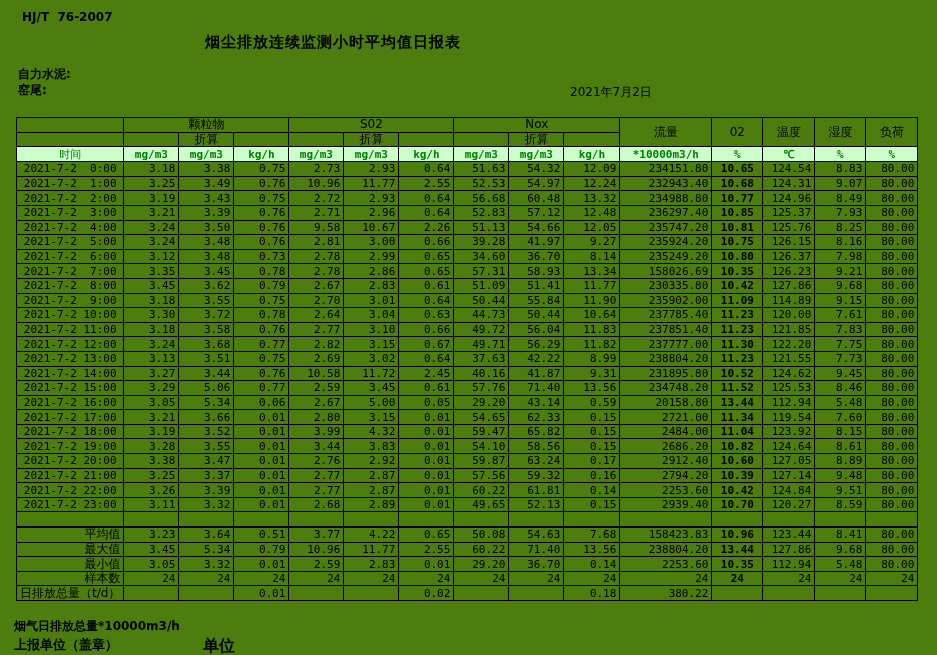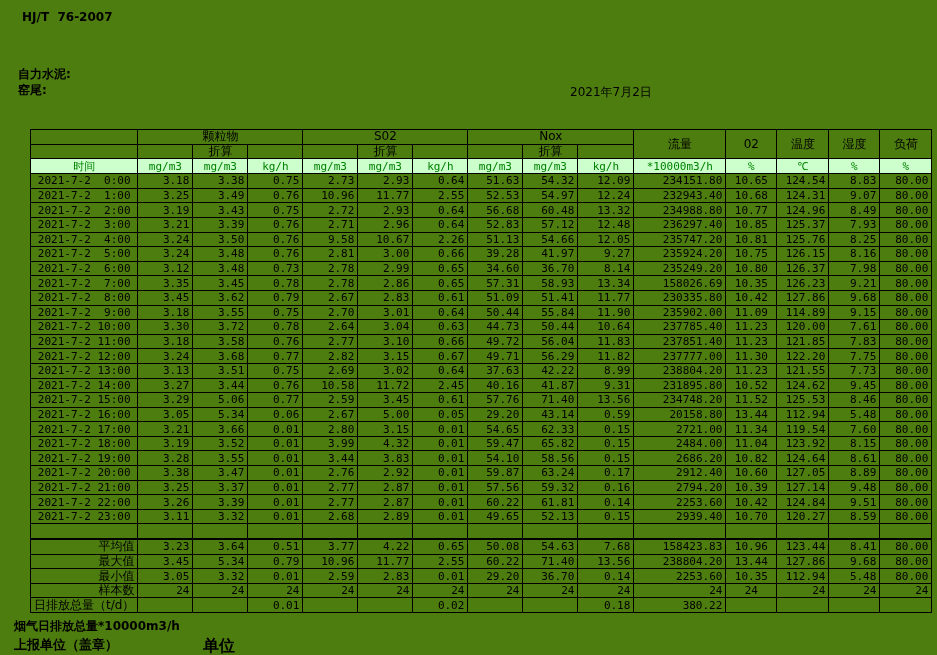--- a/index.html
+++ b/index.html
@@ -4,41 +4,42 @@
 <style>
   html,body{margin:0;padding:0;background:#fff;}
   body{width:937px;height:655px;overflow:hidden;
        font-family:"DejaVu Sans","Liberation Sans",sans-serif;color:#000;}
   .page{position:relative;width:937px;height:655px;background:#4d7c0f;}
   .doc-code{position:absolute;top:10px;left:22px;font-size:12px;font-weight:bold;white-space:pre;}
   .title{position:absolute;top:33px;left:205px;font-size:15px;font-weight:bold;letter-spacing:1px;}
   .company{position:absolute;top:66px;left:18px;font-size:12px;font-weight:bold;}
   .station{position:absolute;top:82px;left:18px;font-size:12px;font-weight:bold;}
   .date{position:absolute;top:84px;left:570px;font-size:12px;font-weight:normal;}
-  table.report{position:absolute;top:117px;left:30px;border-collapse:collapse;table-layout:fixed;
-       font-family:"DejaVu Sans Mono","Liberation Mono",monospace;font-size:11px;margin-top:12px;}
+  table.report{position:absolute;top:117px;left:16px;border-collapse:collapse;table-layout:fixed;
+       font-family:"DejaVu Sans Mono","Liberation Mono",monospace;font-size:11px;}
   table.report td{border:1px solid #000;padding:0 3px;height:13.6px;line-height:13px;
        overflow:hidden;white-space:pre;}
   td.grp{text-align:center;font-family:"DejaVu Sans","Liberation Sans",sans-serif;font-size:12px;height:15px;}
   tr.units-row td{background:#ccffcc;color:#008000;text-align:center;height:14px;}
   td.time-cell{text-align:center;padding-right:7px;}
   td.num{text-align:right;padding-right:4px;}
-  td.ctr{text-align:center;}
+  td.ctr{text-align:center;font-weight:bold;}
   td.sum-label{text-align:right;padding-right:7px;font-family:"DejaVu Sans","Liberation Sans",sans-serif;font-size:12px;}
   td.sum-label-left{text-align:left;padding-left:1px;font-family:"DejaVu Sans","Liberation Sans",sans-serif;font-size:12px;}
   tr.thick-top td{border-top:2px solid #000;}
   .footer-note{position:absolute;top:618px;left:14px;font-size:12px;font-weight:bold;}
   .footer-line{position:absolute;top:636px;left:14px;font-size:13px;font-weight:bold;}
   .footer-unit{position:absolute;top:636px;left:203px;font-size:16px;font-weight:bold;}
 </style>
 </head>
 <body>
 
 <div class="page">
   <div class="doc-code">HJ/T  76-2007</div>
+  <div class="title">烟尘排放连续监测小时平均值日报表</div>
   <div class="company">自力水泥:</div>
   <div class="station">窑尾:</div>
   <div class="date">2021年7月2日</div>
 
   <table class="report">
     <colgroup>
       <col style="width:107px">
         <col style="width:55px">
         <col style="width:55px">
         <col style="width:55px">

